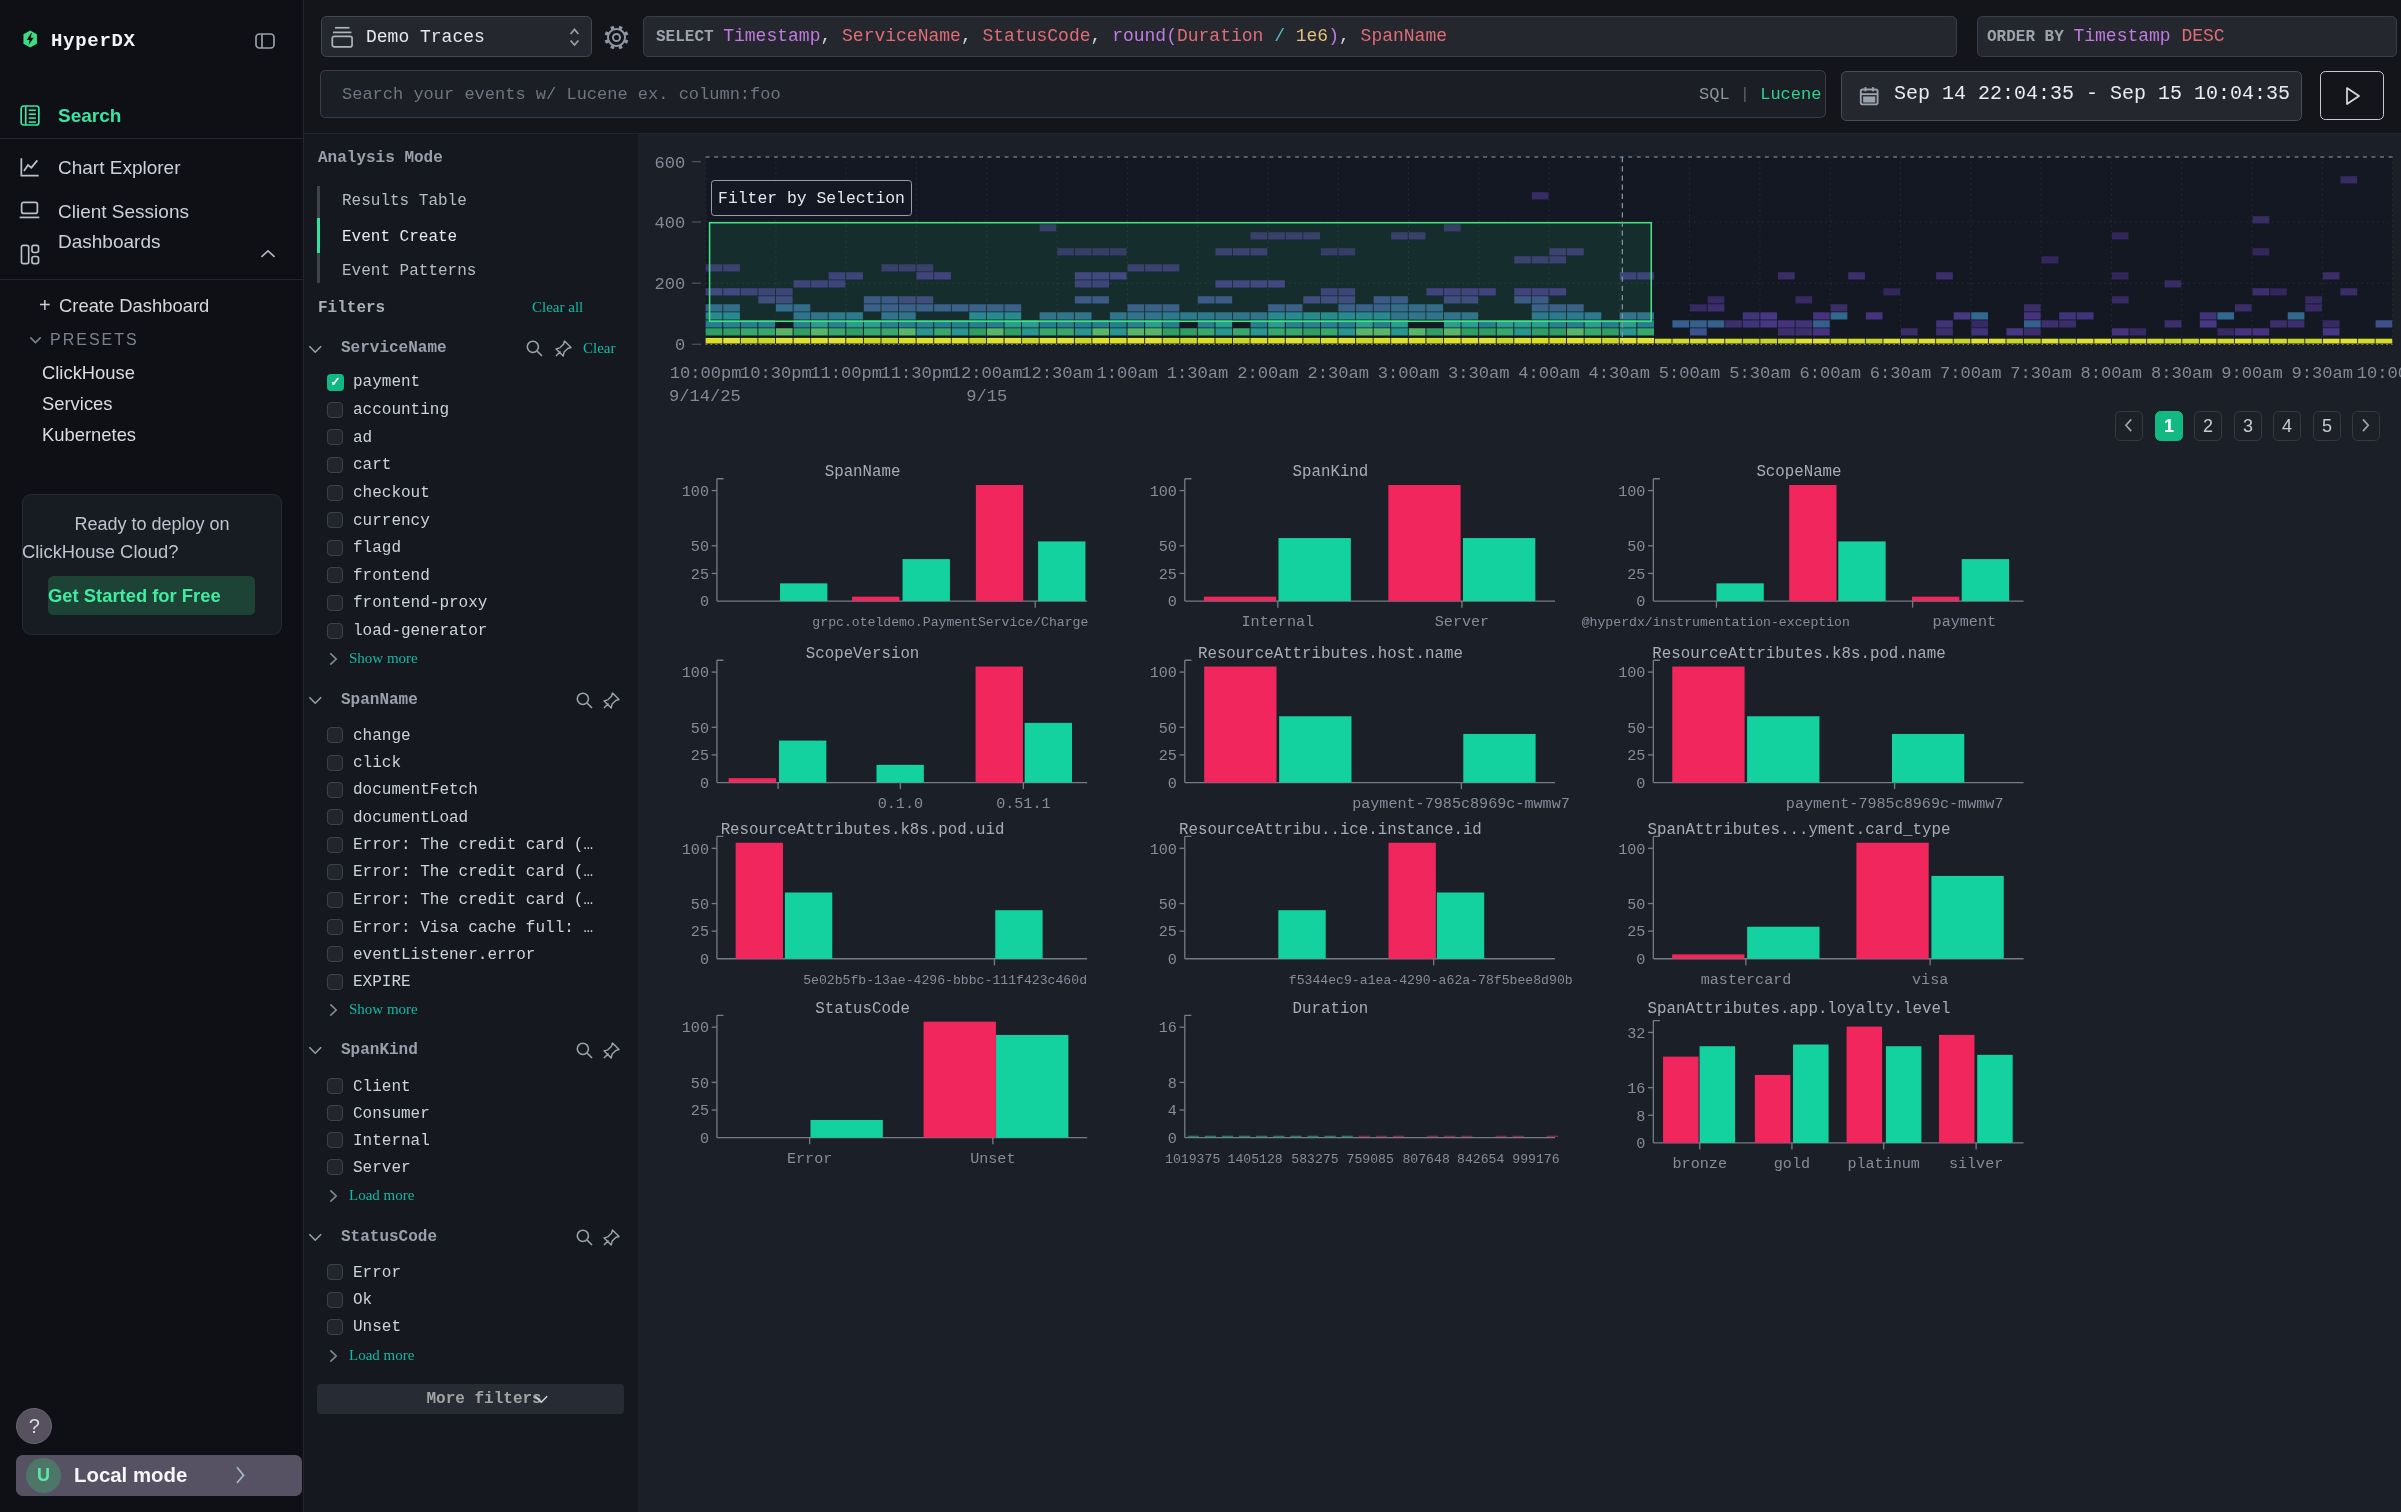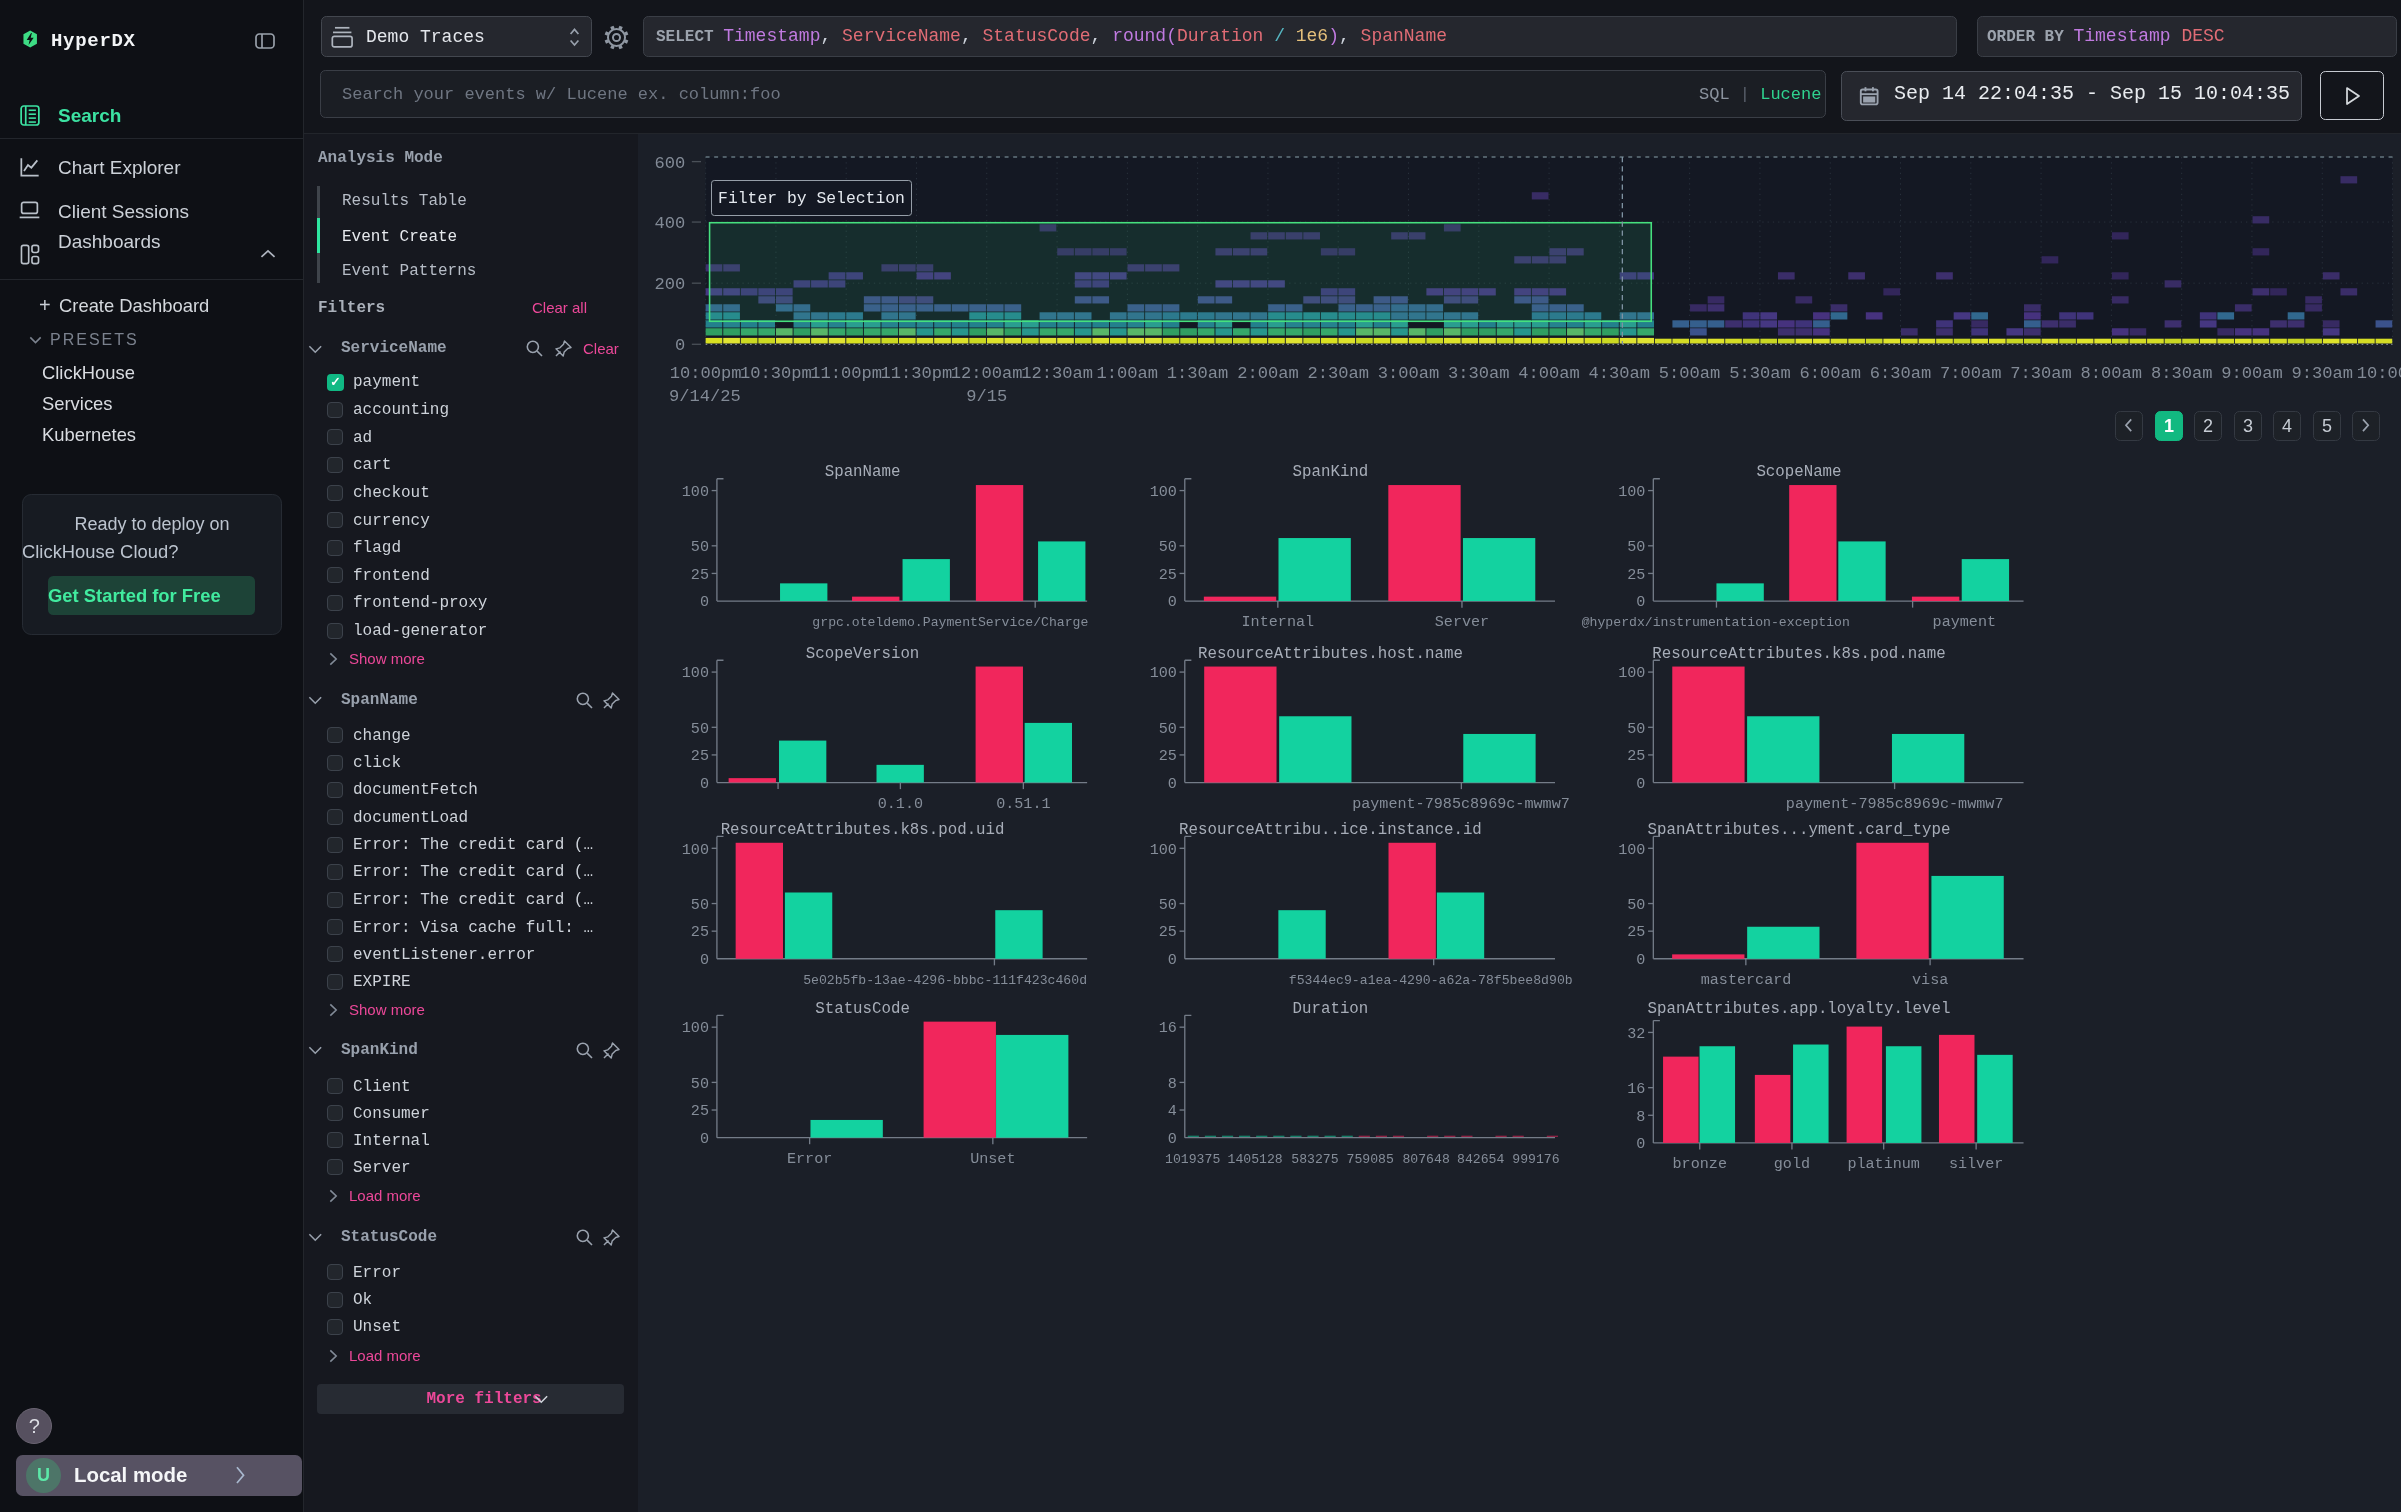--- a/index.html
+++ b/index.html
@@ -8,21 +8,21 @@
 .mono{font-family:"Liberation Mono",monospace}
 #page{position:relative;width:2401px;height:1512px;background:#1b1f28}
 
 #sidebar{left:0;top:0;width:304px;height:1512px;background:#0e1015;border-right:0.7px solid #23262c}
 .navitem{position:absolute;left:58px;font-size:19px;color:#ccd1d8;white-space:nowrap}
 .navsub{position:absolute;font-size:18.4px;color:#d4d8dd;white-space:nowrap}
 
 #panel{left:304px;top:134px;width:335px;height:1378px;background:#16181f;border-right:0.7px solid #23262c}
 .pl{position:absolute;font-family:"Liberation Mono",monospace;font-size:16px;color:#ced3da;white-space:nowrap}
 .phead{position:absolute;font-family:"Liberation Mono",monospace;font-size:16px;font-weight:bold;color:#98a0ac;white-space:nowrap}
-.pmut{position:absolute;font-family:Liberation Sans, sans-serif;font-size:15px;color:#ec4899;white-space:nowrap}
+.pmut{position:absolute;font-family:Liberation Serif, serif;font-size:15px;color:#14b8a6;white-space:nowrap}
 .cb{position:absolute;width:16.4px;height:16.4px;border-radius:4px;background:#22262c;border:1px solid #3c424b}
 .cbon{position:absolute;width:17px;height:17px;border-radius:4px;background:#10b984;color:#fff;text-align:center;line-height:17px;font-size:12.5px;font-weight:bold}
 
 #topbar{left:304px;top:0;width:2098px;height:134px;background:#13151b;border-bottom:0.7px solid #22252b}
 .box{position:absolute;background:#25272e;border:1px solid #43474f;border-radius:5.3px}
 .hm{font-family:"Liberation Mono",monospace;font-size:26px;fill:#828a96}
 .ct{font-family:"Liberation Mono",monospace;font-size:24px;fill:#a7adb8}
 .cl{font-family:"Liberation Mono",monospace;font-size:23px;fill:#858d99}
 .pgbtn{position:absolute;width:28px;height:30px;border-radius:5.3px;background:#1d2127;border:1px solid #343942;color:#c6ccd4;font-size:18px;text-align:center;line-height:29px}
 svg{display:block}
@@ -220,21 +220,21 @@
 <div class="pl" style="left:353px;top:1264px">Error</div>
 <div class="cb" style="left:327px;top:1292px"></div>
 <div class="pl" style="left:353px;top:1291px">Ok</div>
 <div class="cb" style="left:327px;top:1319px"></div>
 <div class="pl" style="left:353px;top:1318px">Unset</div>
 <svg class="abs" style="left:329px;top:1349px" width="8.5" height="14" viewBox="0 0 13 21">
       <path d="M2 2 L11 10.5 L2 19" fill="none" stroke="#828b98" stroke-width="2.4"></path>
     </svg>
 <div class="pmut" style="left:349px;top:1347px">Load more</div>
 <div class="abs" style="left:317px;top:1384px;width:307px;height:30px;border-radius:4px;background:#272b33"></div>
-<div class="abs mono" style="left:317px;top:1390px;width:363px;text-align:center;font-size:16px;font-weight:bold;color:#ec4899">More filters&nbsp;&nbsp;&nbsp;</div>
+<div class="abs mono" style="left:317px;top:1390px;width:363px;text-align:center;font-size:16px;font-weight:bold;color:#a3a3a3">More filters&nbsp;&nbsp;&nbsp;</div>
 
 <svg class="abs" style="left:534px;top:1395px" width="14.5" height="8.5" viewBox="0 0 22 13">
       <path d="M2 2 L11 11 L20 2" fill="none" stroke="#ced3da" stroke-width="2.4"></path>
     </svg>
 
 <div id="topbar" class="abs"></div>
 <div class="box" style="left:321px;top:16.4px;width:271px;height:41px"></div>
 <svg class="abs" style="left:331px;top:25px" width="22.4" height="24" viewBox="0 0 34 36">
       <line x1="6" y1="4" x2="28" y2="4" stroke="#aeb4be" stroke-width="2.6"></line>
       <line x1="3" y1="11" x2="31" y2="11" stroke="#aeb4be" stroke-width="2.6"></line>

